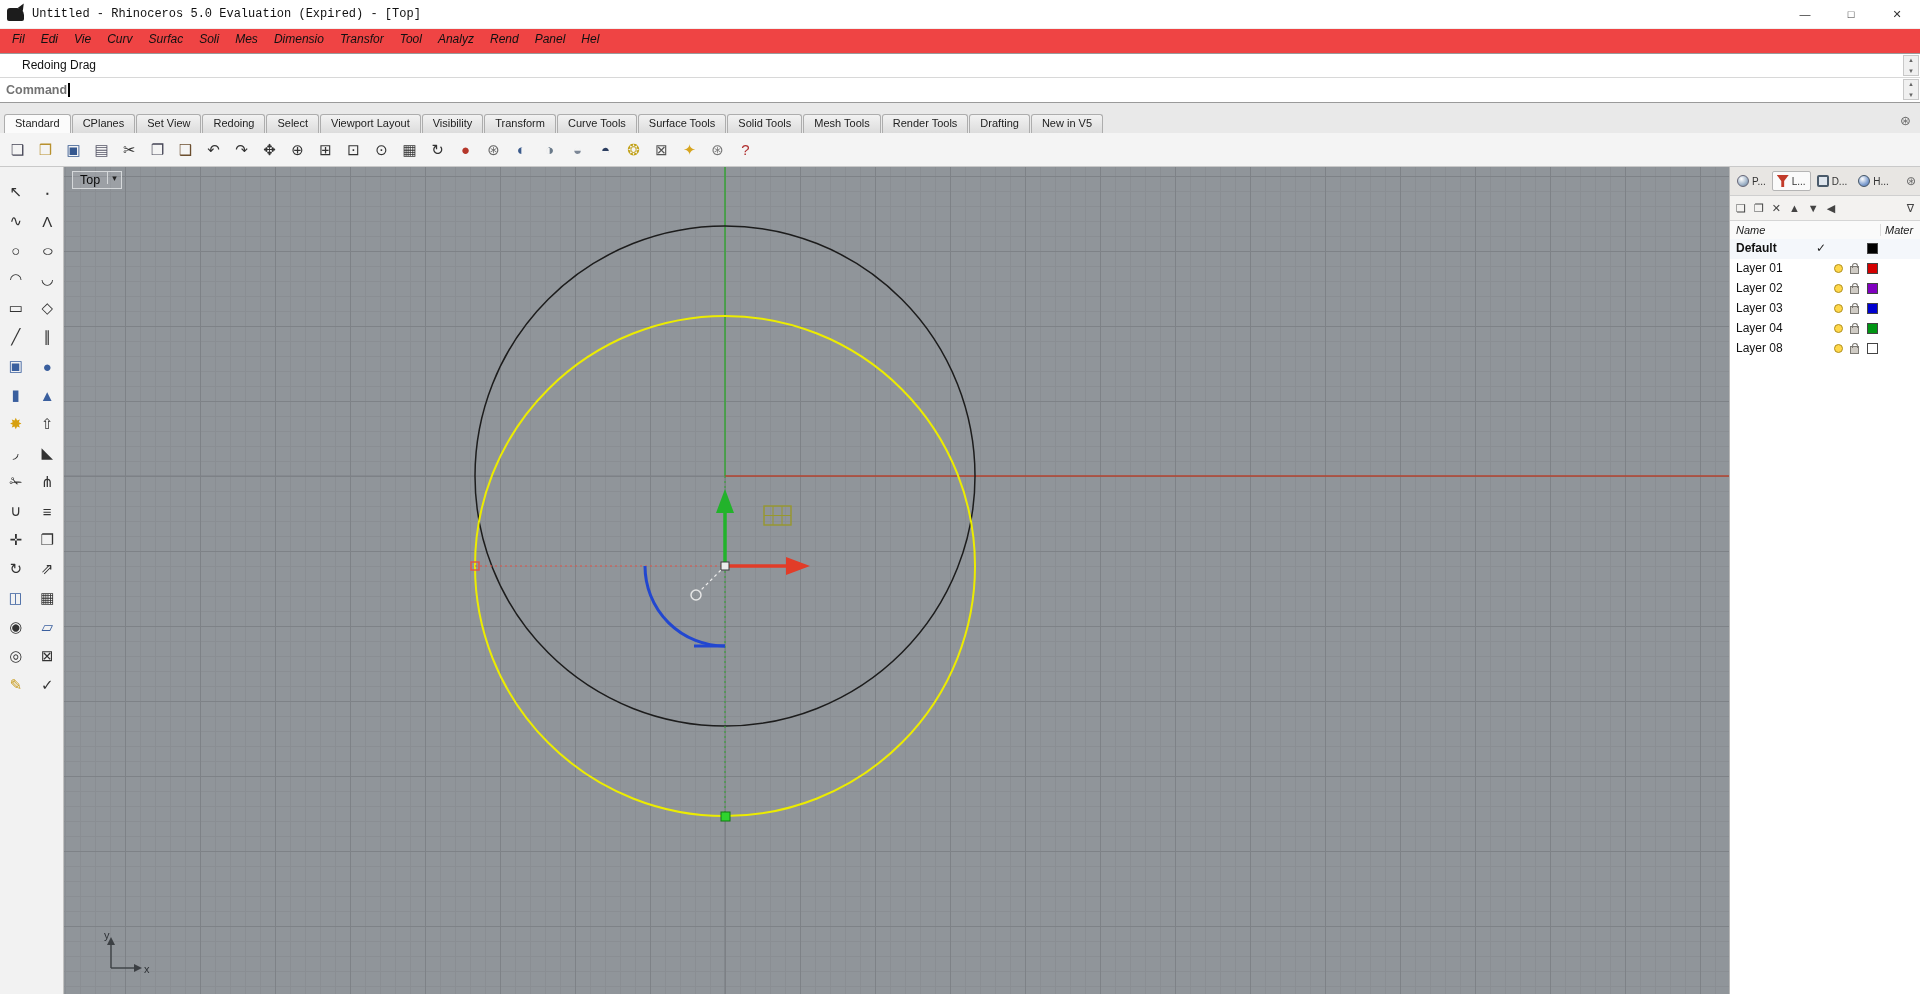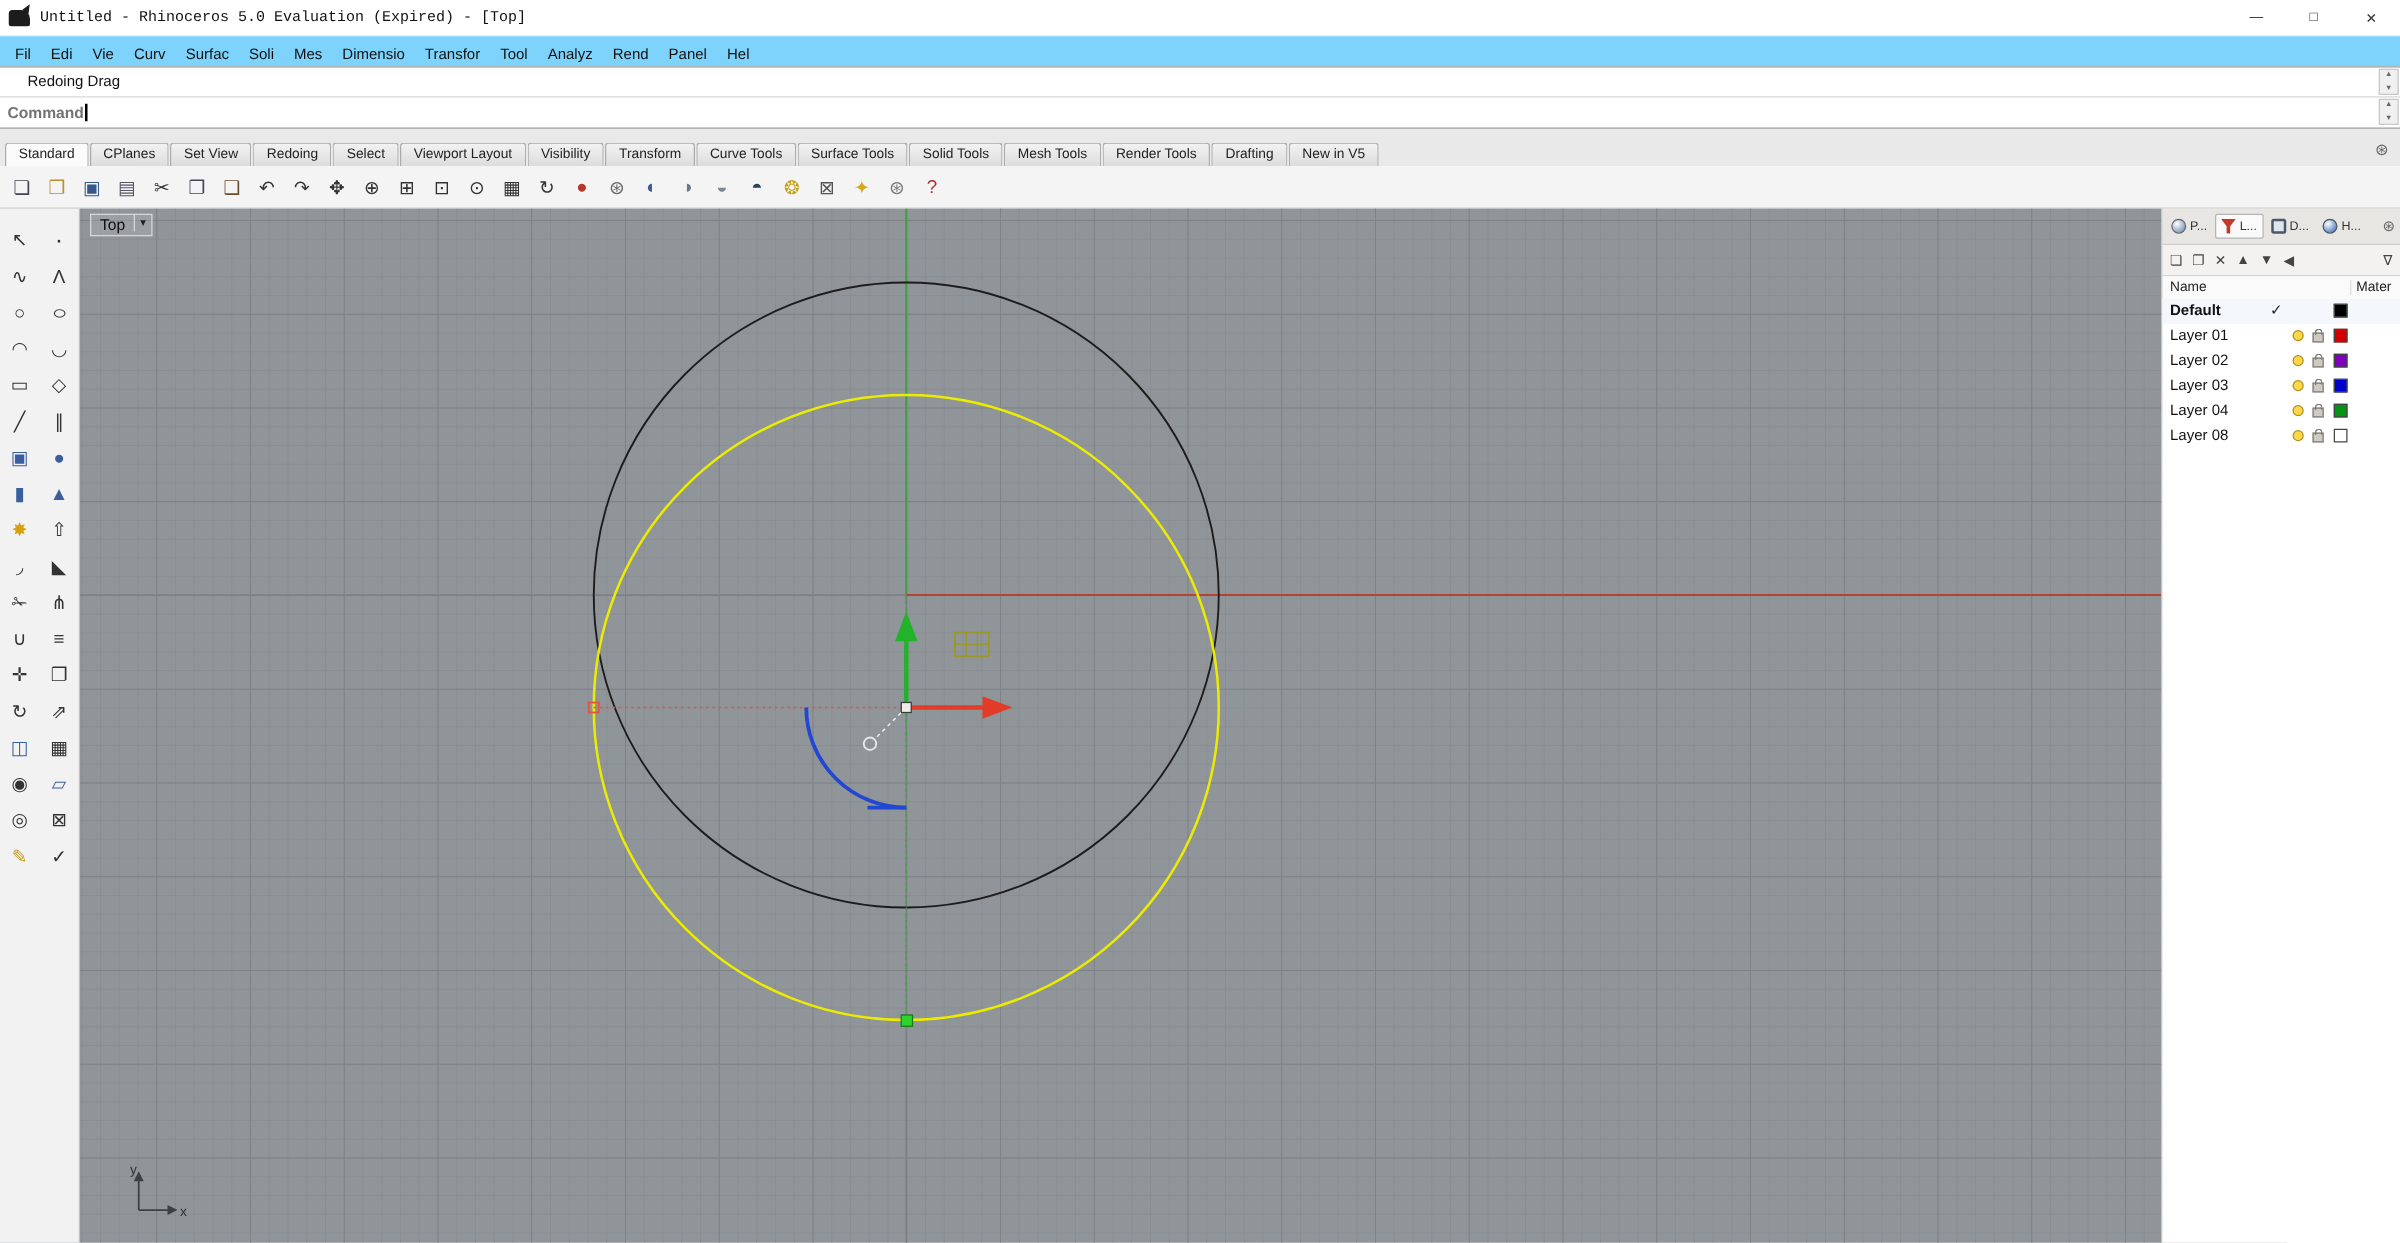--- a/index.html
+++ b/index.html
@@ -6,21 +6,21 @@
   body{width:1920px;height:994px;overflow:hidden;background:#fff;
        font-family:"Liberation Sans","DejaVu Sans",sans-serif;position:relative;}
   
   .titlebar{height:28px;background:#fff;display:flex;align-items:center;border-bottom:1px solid #f0f0f0;}
   .app-icon{width:17px;height:13px;margin:0 8px 0 7px;background:#1c1c1c;border-radius:3px 7px 2px 2px;position:relative;}
   .app-icon::before{content:"";position:absolute;right:-1px;top:-5px;border-left:3px solid transparent;border-right:3px solid transparent;border-bottom:7px solid #1c1c1c;transform:rotate(30deg);}
   .title{font-size:12px;color:#111;font-family:Liberation Mono, monospace;}
   .win-controls{margin-left:auto;display:flex;height:100%;}
   .win-btn{width:46px;height:100%;display:flex;align-items:center;justify-content:center;font-size:11px;color:#333;}
   
-  .menubar{display:flex;height:24px;background:#7dd3fc;align-items:flex-end;padding-left:4px;}
+  .menubar{display:flex;height:24px;background:#ef4444;align-items:flex-start;padding-left:4px;font-style:italic;}
   .menu-item{padding:3px 8px;font-size:12px;color:#111;}
   
   .history-row{position:relative;height:24px;background:#fff;border-top:1px solid #9a9a9a;box-sizing:border-box;font-size:12px;color:#111;}
   .history-text{position:absolute;left:22px;top:4px;}
   .mini-scroll{position:absolute;right:1px;top:1px;width:16px;height:21px;background:#f0f0f0;border:1px solid #c8c8c8;display:flex;flex-direction:column;justify-content:space-between;align-items:center;font-size:6px;color:#666;box-sizing:border-box;padding:1px 0;}
   .command-row{position:relative;height:26px;background:#fff;border-top:1px solid #d8d8d8;border-bottom:1px solid #9a9a9a;box-sizing:border-box;font-size:12.5px;}
   .cmd-wrap{position:absolute;left:6px;top:5px;display:flex;align-items:center;}
   .cmd-label{font-weight:700;color:#737373;}
   .caret{width:2px;height:14px;background:#000;margin-left:1px;}
   
@@ -58,21 +58,21 @@
   .ptab[data-active="true"]{background:#fafafa;border-color:#b5b5b5;}
   .ptab-icon{width:12px;height:12px;display:inline-block;box-sizing:border-box;}
   .ptab-icon[data-icon="properties"]{border-radius:50%;background:radial-gradient(circle at 35% 30%,#ffffff,#9fb3c8 60%,#62788e);border:1px solid #667;}
   .ptab-icon[data-icon="layers"]{background:#c23b2a;clip-path:polygon(0 0,100% 0,62% 50%,62% 100%,38% 100%,38% 50%);}
   .ptab-icon[data-icon="display"]{background:#dfe6ee;border:2px solid #4a5a6a;border-radius:2px;}
   .ptab-icon[data-icon="help"]{border-radius:50%;background:radial-gradient(circle at 35% 30%,#ffffff,#7f9fd0 60%,#4a6aa8);border:1px solid #456;}
   .ptabs-gear{margin-left:auto;color:#666;font-size:12px;padding-right:2px;}
   .ptoolbar{display:flex;align-items:center;gap:8px;height:24px;padding:0 6px;background:#f3f2f0;border-bottom:1px solid #d5d5d5;}
   .pticon{font-size:11px;color:#444;}
   .ptoolbar .pticon:last-child{margin-left:auto;}
-  .lheader{position:relative;height:20px;background:#fafafa;border-bottom:1px solid #dcdcdc;font-size:11px;color:#222;}
+  .lheader{position:relative;height:20px;background:#fafafa;border-bottom:1px solid #dcdcdc;font-size:11px;color:#222;font-style:italic;}
   .lh-name{position:absolute;left:6px;top:3px;}
   .lh-mat{position:absolute;left:150px;top:3px;border-left:1px solid #ddd;padding-left:4px;}
   .llist{position:absolute;top:72px;bottom:0;left:0;right:0;background:#fff;}
   .lrow{position:relative;height:20px;font-size:12px;color:#111;}
   .lrow[data-current="true"]{background:#f4f7fb;}
   .lrow[data-current="true"] .lname{font-weight:700;}
   .lname{position:absolute;left:6px;top:2px;}
   .lcheck{position:absolute;left:82px;width:18px;top:2px;text-align:center;font-size:12px;color:#222;}
   .lbulb{position:absolute;left:104px;top:5px;width:9px;height:9px;border-radius:50%;background:#ffd84a;border:1px solid #b08f1f;box-sizing:border-box;}
   .llock{position:absolute;left:120px;top:7px;width:9px;height:8px;background:#cfcbc4;border:1px solid #7d7a74;box-sizing:border-box;}

